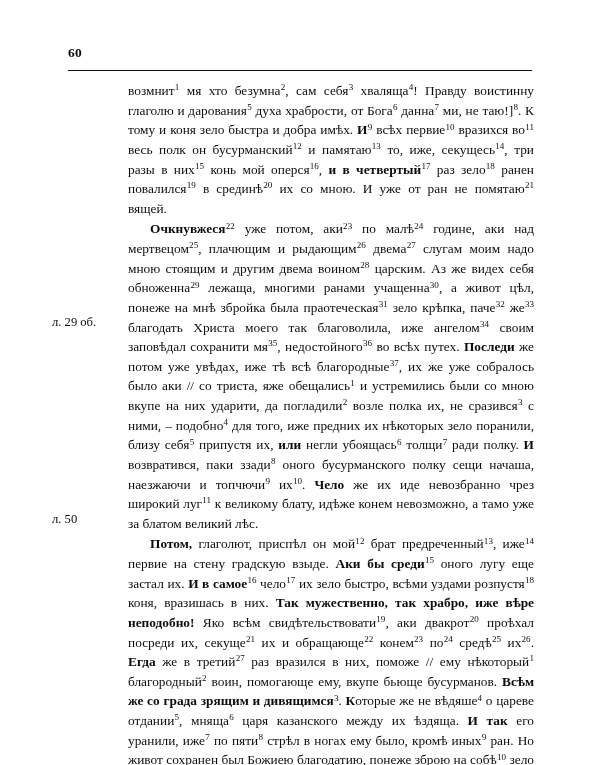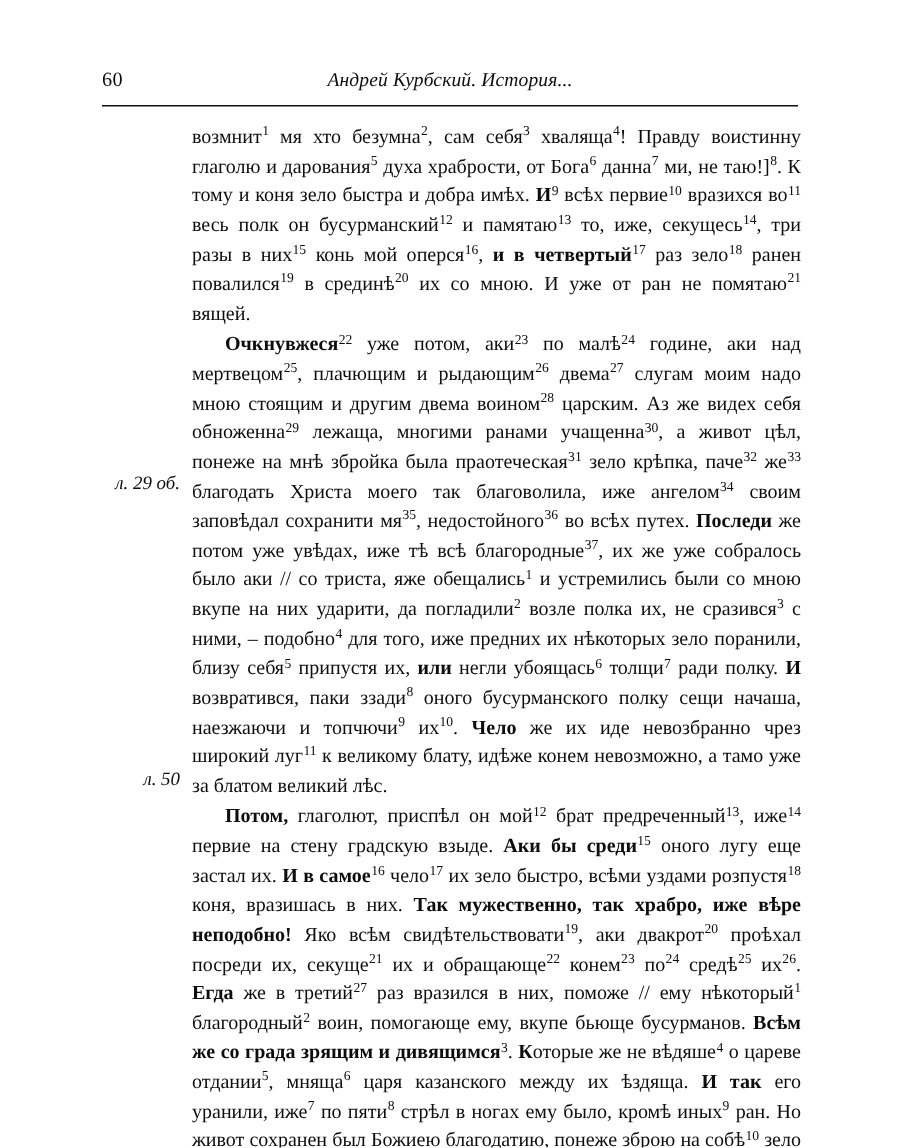--- a/index.html
+++ b/index.html
@@ -23,20 +23,21 @@
     inset: 0;
   }
 
   
   .header {
     position: absolute;
     left: 68px;
     right: 68px;
     top: 44px;
     height: 22px;
+    font-weight: bold;
   }
   .folio-number {
     position: absolute;
     left: 0;
     top: 0;
     font-size: 13.5px;
     line-height: 18px;
     letter-spacing: 0.2px;
   }
   .running-title {
@@ -94,37 +95,35 @@
   }
   .folio-break {
     font-weight: normal;
   }
 
   
   .margin-note {
     position: absolute;
     left: 52px;
     width: 68px;
-    text-align: right;
+    text-align: left;
     font-size: 12.6px;
     line-height: 19.63px;
     white-space: nowrap;
-    font-style: italic;
   }
   #margin-note-0 { top: 313px; }
   #margin-note-1 { top: 510px; }
 </style>
 </head>
 <body>
 
 <div class="page">
 
   <div class="header">
     <span class="folio-number">60</span>
-    <span class="running-title">Андрей Курбский. История...</span>
   </div>
   <div class="header-rule"></div>
 
   <div class="margin-note" id="margin-note-0">л. 29 об.</div>
   <div class="margin-note" id="margin-note-1">л. 50</div>
 
   <div class="textblock" id="textblock">
       <p class="para"><span>возмнит</span><sup>1</sup><span> мя хто безумна</span><sup>2</sup><span>, сам себя</span><sup>3</sup><span> хваляща</span><sup>4</sup><span>! Правду воистинну глаголю и дарования</span><sup>5</sup><span> духа храбрости, от Бога</span><sup>6</sup><span> данна</span><sup>7</sup><span> ми, не таю!]</span><sup>8</sup><span>. К тому и коня зело быстра и добра имѣх. </span><span class="bold">И</span><sup>9</sup><span> всѣх первие</span><sup>10</sup><span> вразихся во</span><sup>11</sup><span> весь полк он бусурманский</span><sup>12</sup><span> и памятаю</span><sup>13</sup><span> то, иже, секущесь</span><sup>14</sup><span>, три разы в них</span><sup>15</sup><span> конь мой оперся</span><sup>16</sup><span>, </span><span class="bold">и в четвертый</span><sup>17</sup><span> раз зело</span><sup>18</sup><span> ранен повалился</span><sup>19</sup><span> в срединѣ</span><sup>20</sup><span> их со мною. И уже от ран не помятаю</span><sup>21</sup><span> вящей.</span></p>
       <p class="para indent"><span class="bold">Очкнувжеся</span><sup>22</sup><span> уже потом, аки</span><sup>23</sup><span> по малѣ</span><sup>24</sup><span> године, аки над мертвецом</span><sup>25</sup><span>, плачющим и рыдающим</span><sup>26</sup><span> двема</span><sup>27</sup><span> слугам моим надо мною стоящим и другим двема воином</span><sup>28</sup><span> царским. Аз же видех себя обноженна</span><sup>29</sup><span> лежаща, многими ранами учащенна</span><sup>30</sup><span>, а живот цѣл, понеже на мнѣ збройка была праотеческая</span><sup>31</sup><span> зело крѣпка, паче</span><sup>32</sup><span> же</span><sup>33</sup><span> благодать Христа моего так благоволила, иже ангелом</span><sup>34</sup><span> своим заповѣдал сохранити мя</span><sup>35</sup><span>, недостойного</span><sup>36</sup><span> во всѣх путех. </span><span class="bold">Последи</span><span> же потом уже увѣдах, иже тѣ всѣ благородные</span><sup>37</sup><span>, их же уже собралось было аки </span><span class="folio-break">//</span><span> со триста, яже обещались</span><sup>1</sup><span> и устремились были со мною вкупе на них ударити, да погладили</span><sup>2</sup><span> возле полка их, не сразився</span><sup>3</sup><span> с ними, – подобно</span><sup>4</sup><span> для того, иже предних их нѣкоторых зело поранили, близу себя</span><sup>5</sup><span> припустя их, </span><span class="bold">или</span><span> негли убоящась</span><sup>6</sup><span> толщи</span><sup>7</sup><span> ради полку. </span><span class="bold">И</span><span> возвратився, паки ззади</span><sup>8</sup><span> оного бусурманского полку сещи начаша, наезжаючи и топчючи</span><sup>9</sup><span> их</span><sup>10</sup><span>. </span><span class="bold">Чело</span><span> же их иде невозбранно чрез широкий луг</span><sup>11</sup><span> к великому блату, идѣже конем невозможно, а тамо уже за блатом великий лѣс.</span></p>
       <p class="para indent"><span class="bold">Потом,</span><span> глаголют, приспѣл он мой</span><sup>12</sup><span> брат предреченный</span><sup>13</sup><span>, иже</span><sup>14</sup><span> первие на стену градскую взыде. </span><span class="bold">Аки бы среди</span><sup>15</sup><span> оного лугу еще застал их. </span><span class="bold">И в самое</span><sup>16</sup><span> чело</span><sup>17</sup><span> их зело быстро, всѣми уздами розпустя</span><sup>18</sup><span> коня, вразишась в них. </span><span class="bold">Так мужественно, так храбро, иже вѣре неподобно!</span><span> Яко всѣм свидѣтельствовати</span><sup>19</sup><span>, аки двакрот</span><sup>20</sup><span> проѣхал посреди их, секуще</span><sup>21</sup><span> их и обращающе</span><sup>22</sup><span> конем</span><sup>23</sup><span> по</span><sup>24</sup><span> средѣ</span><sup>25</sup><span> их</span><sup>26</sup><span>. </span><span class="bold">Егда</span><span> же в третий</span><sup>27</sup><span> раз вразился в них, поможе </span><span class="folio-break">//</span><span> ему нѣкоторый</span><sup>1</sup><span> благородный</span><sup>2</sup><span> воин, помогающе ему, вкупе бьюще бусурманов. </span><span class="bold">Всѣм же со града зрящим и дивящимся</span><sup>3</sup><span>. </span><span class="bold">К</span><span>оторые же не вѣдяше</span><sup>4</sup><span> о цареве отдании</span><sup>5</sup><span>, мняща</span><sup>6</sup><span> царя казанского между их ѣздяща. </span><span class="bold">И так</span><span> его уранили, иже</span><sup>7</sup><span> по пяти</span><sup>8</sup><span> стрѣл в ногах ему было, кромѣ иных</span><sup>9</sup><span> ран. Но живот сохранен был Божиею благодатию, понеже зброю на собѣ</span><sup>10</sup><span> зело крѣпку имѣл. </span><span class="bold">И</span><span> такого был мужественного сердца, егда же уже тот конь под ним ураниша</span></p>

